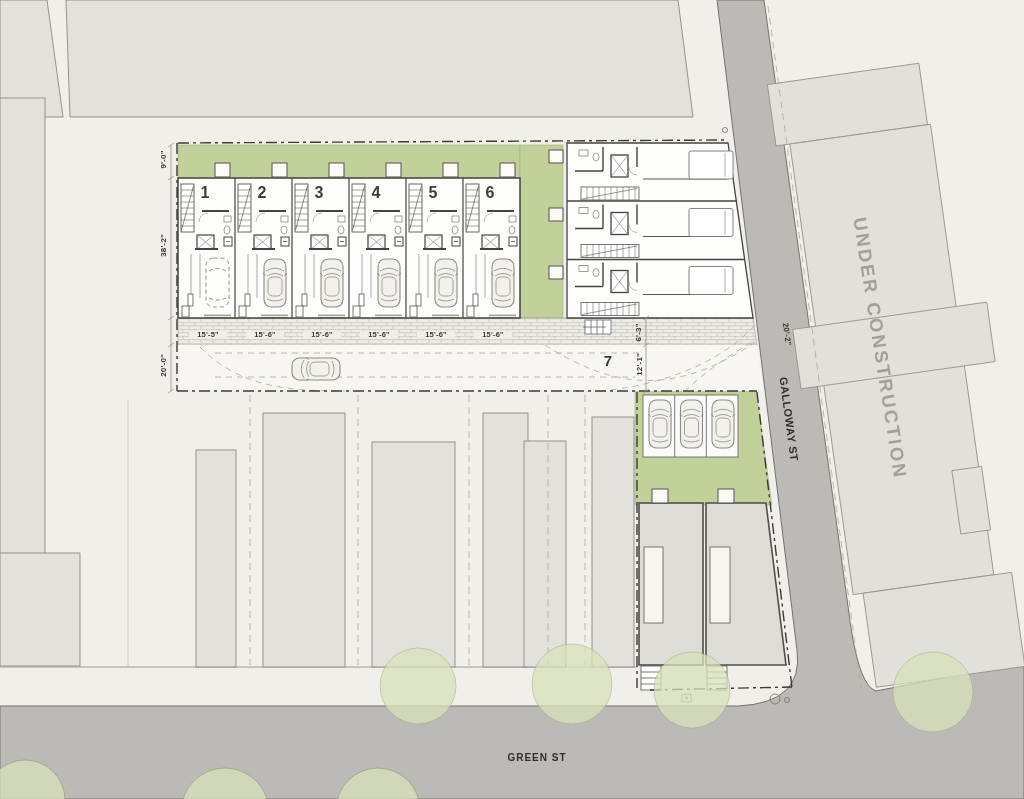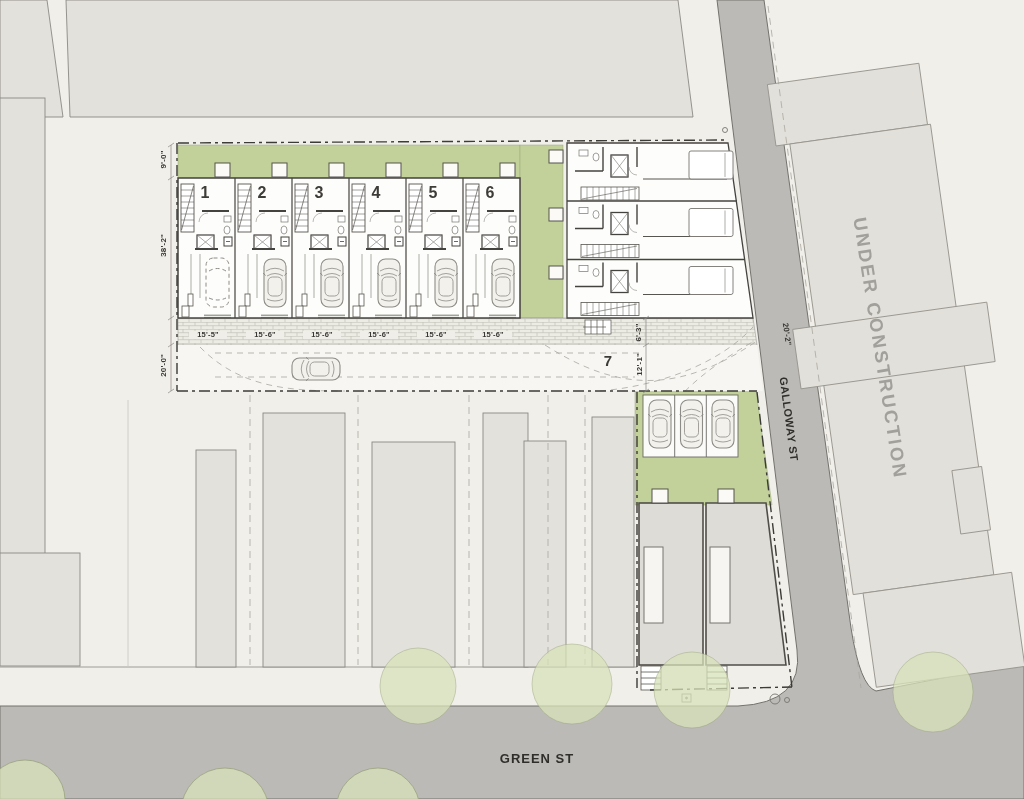--- a/index.html
+++ b/index.html
@@ -266,16 +266,16 @@
 <div class="lbl dim dim-walk" style="left:474px;top:331px;width:36px;">15'-6"</div>
 
 <div class="lbl dim rot-ccw" style="left:146px;top:155px;width:36px;">9'-0"</div>
 <div class="lbl dim rot-ccw" style="left:144px;top:241px;width:40px;">38'-2"</div>
 <div class="lbl dim rot-ccw" style="left:144px;top:361px;width:40px;">20'-0"</div>
 <div class="lbl dim rot-ccw" style="left:622px;top:328px;width:34px;">6'-3"</div>
 <div class="lbl dim rot-ccw" style="left:622px;top:360px;width:36px;">12'-1"</div>
 <div class="lbl dim" style="left:768px;top:330px;width:36px;transform:rotate(82deg);">20'-2"</div>
 
 <div class="lbl street-name" style="left:734px;top:413px;width:110px;font-size:11px;letter-spacing:0.5px;transform:rotate(82.4deg);">GALLOWAY ST</div>
-<div class="lbl street-name" style="left:478px;top:752px;width:118px;font-size:13px;letter-spacing:1px;">GREEN ST</div>
+<div class="lbl street-name" style="left:478px;top:752px;width:118px;font-size:10px;letter-spacing:1px;">GREEN ST</div>
 <div class="lbl" style="left:756px;top:328px;width:244px;font-size:18.5px;letter-spacing:2.5px;color:#a2a09b;transform:rotate(81deg);">UNDER CONSTRUCTION</div>
 
 </div>
 
 </body></html>

